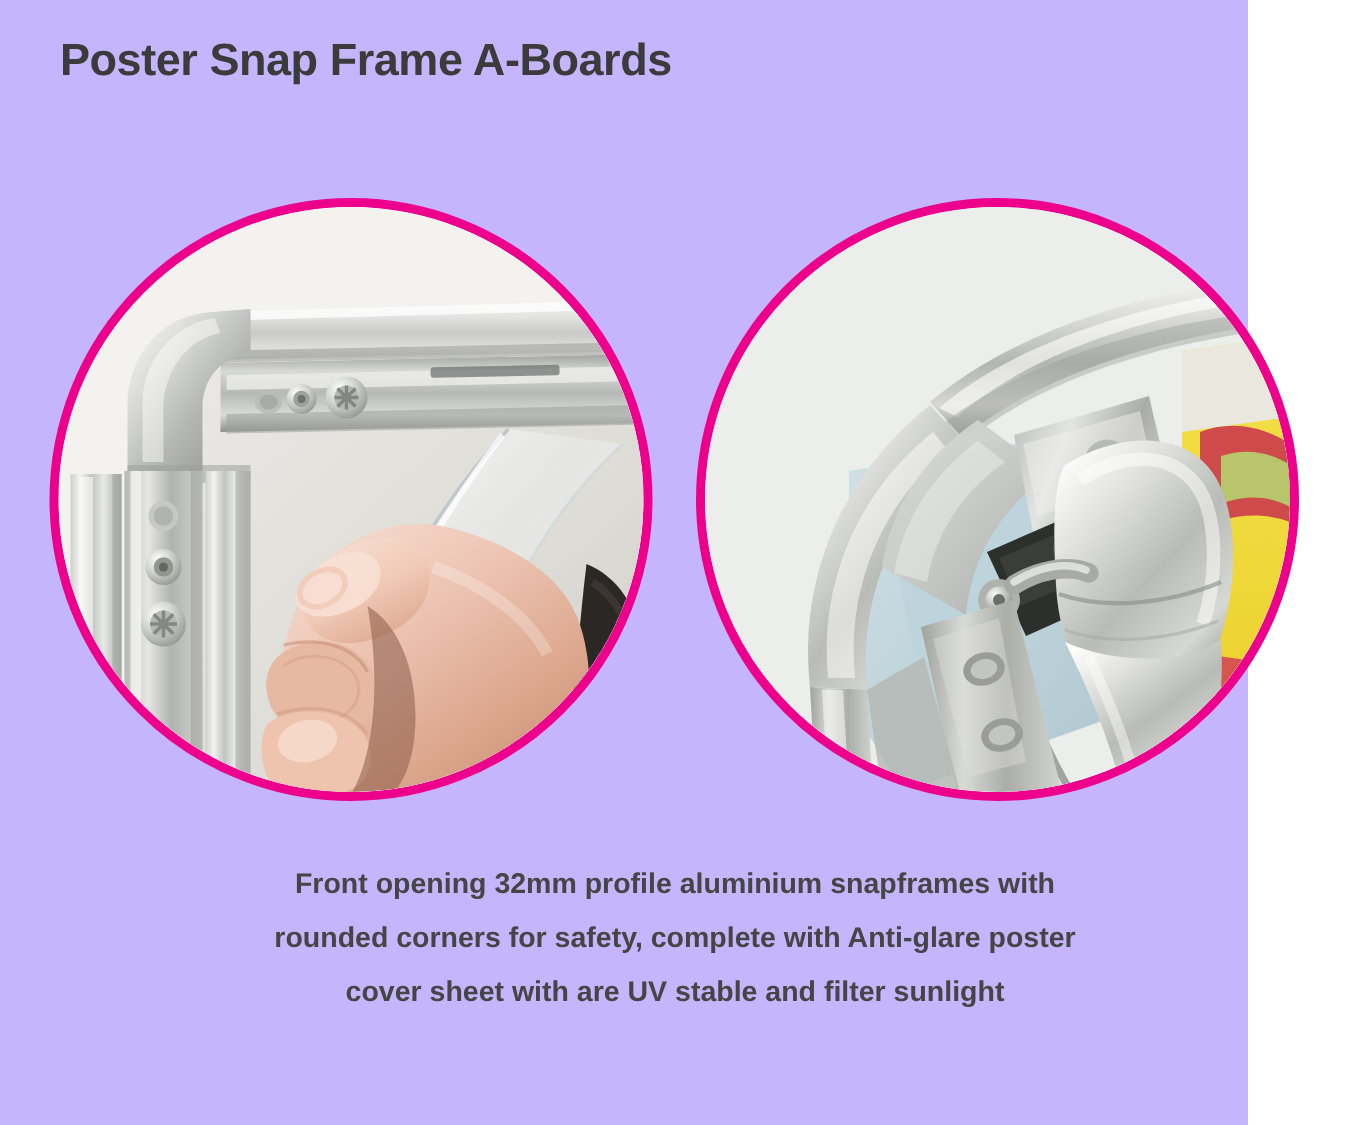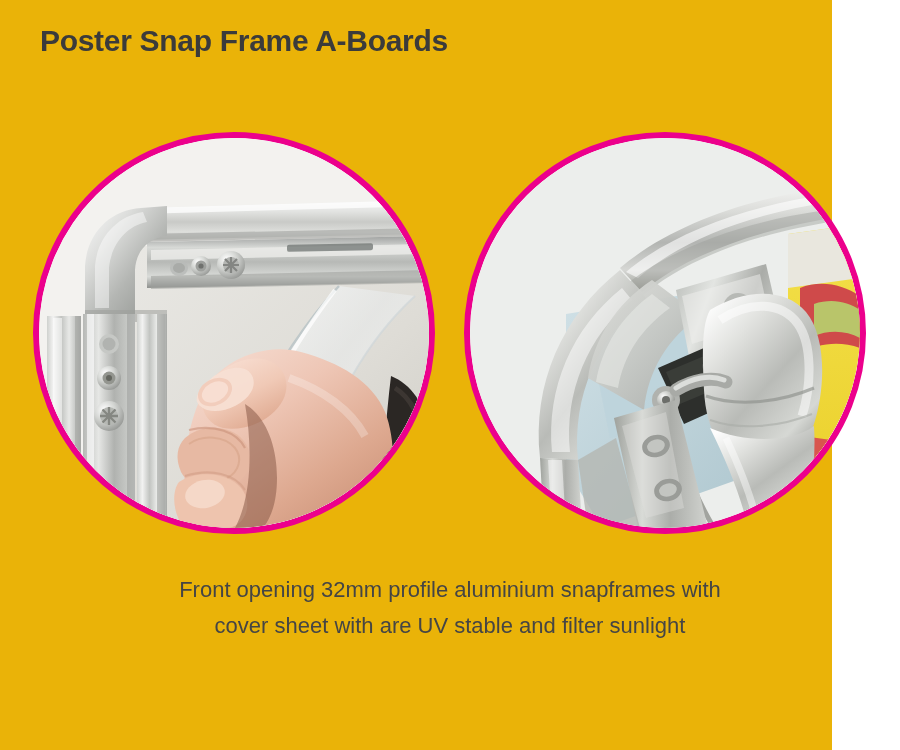--- a/index.html
+++ b/index.html
@@ -13,21 +13,21 @@
     height: 750px;
     font-family: "Liberation Sans", sans-serif;
     overflow: hidden;
     position: relative;
   }
 
   .page {
     position: relative;
     width: 832px;
     height: 750px;
-    background: #eab308;
+    background: #c4b5fd;
   }
 
   
   .page-title {
     position: absolute;
     left: 40px;
     top: 20px;
     font-size: 30px;
     font-weight: bold;
     letter-spacing: -0.3px;
@@ -60,23 +60,23 @@
   .photo-svg { display: block; width: 100%; height: 100%; }
 
   
   .caption {
     position: absolute;
     left: 60px;
     top: 572px;
     width: 780px;
     text-align: center;
     color: #454545;
-    font-size: 22px;
+    font-size: 19px;
     line-height: 36px;
-    font-weight: normal;
+    font-weight: bold;
   }
   .caption-line { display: block; white-space: nowrap; }
 </style>
 </head>
 <body>
 
 <div class="page">
 
   <div class="page-title">Poster Snap Frame A-Boards</div>
 
@@ -349,16 +349,17 @@
         <ellipse cx="198" cy="352" rx="14" ry="11" fill="#9a9c98" transform="rotate(-14 198 352)"></ellipse>
         <ellipse cx="198" cy="352" rx="9" ry="6.5" fill="#c3c5c1" transform="rotate(-14 198 352)"></ellipse>
 
         <path d="M108,322 L146,300 L170,390 L118,390 Z" fill="#b4b6b2" opacity="0.8"></path>
       </svg>
     </div>
   </div>
 
   <div class="caption">
     <span class="caption-line">Front opening 32mm profile aluminium snapframes with</span>
+    <span class="caption-line">rounded corners for safety, complete with Anti-glare poster</span>
     <span class="caption-line">cover sheet with are UV stable and filter sunlight</span>
   </div>
 
 </div>
 
 </body></html>

